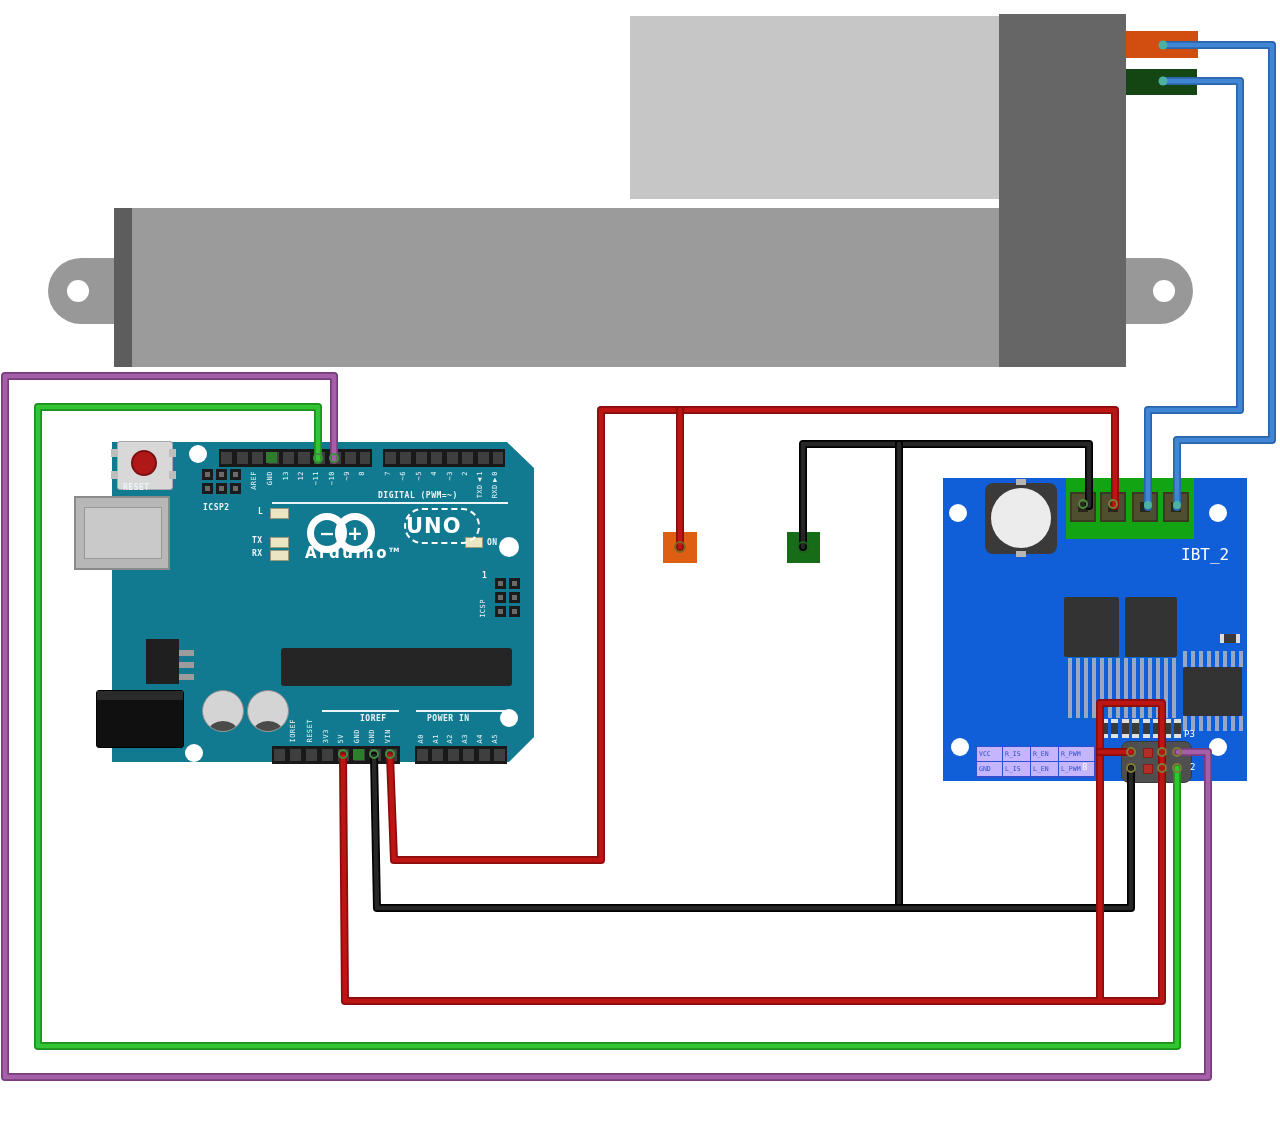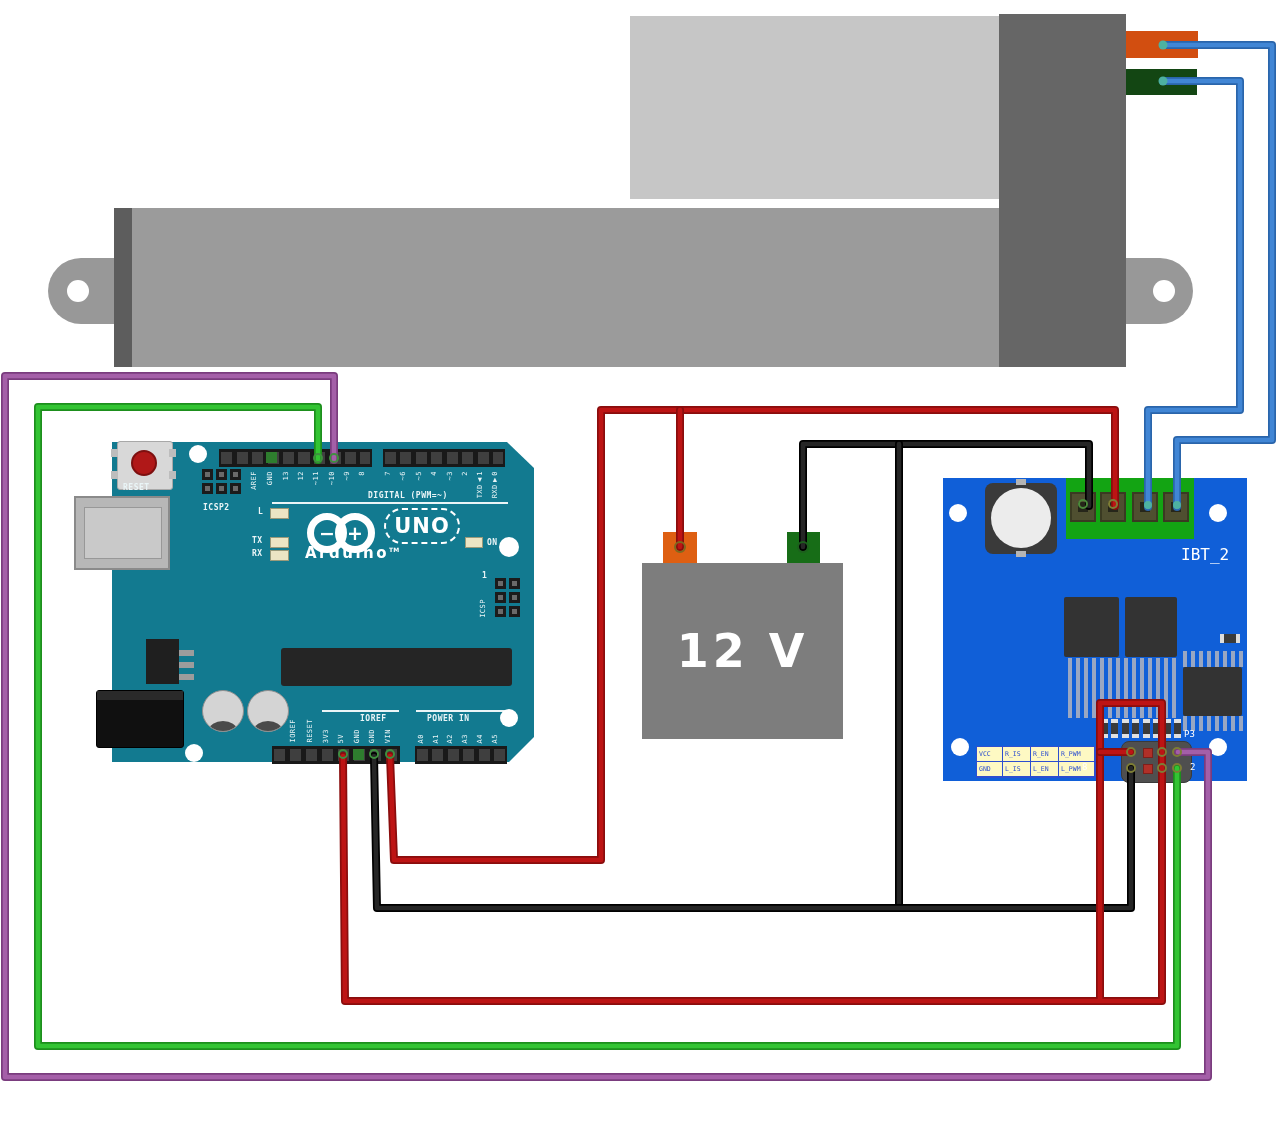--- a/index.html
+++ b/index.html
@@ -18,21 +18,21 @@
       background:repeating-linear-gradient(90deg,#3f3f3f 0 11px,#191919 11px 15.5px)}
   .strip.p16::before{background:repeating-linear-gradient(90deg,#3f3f3f 0 11px,#191919 11px 16px)}
   .led{position:absolute;background:#ece5c4;border:1px solid #9a9a7a}
   .icspgrid{position:absolute;display:grid;gap:3px}
   .pp{width:11px;height:11px;background:#1b1b1b;position:relative}
   .pp::after{content:"";position:absolute;left:3px;top:3px;width:5px;height:5px;background:#6a6a6a}
   .fins{position:absolute;background:repeating-linear-gradient(90deg,#9aa7c2 0 4px,transparent 4px 8px)}
   .smdrow{position:absolute;display:flex;justify-content:space-between}
   .smd{width:7px;height:19px;background:linear-gradient(180deg,#e0e0e0 0 4px,#3a3a3a 4px 15px,#e0e0e0 15px)}
   .tbl{position:absolute;display:grid;grid-template-columns:26px 28px 28px 36px;grid-auto-rows:15px;
-       background:#fef9c3;border:1px solid var(--label-blue);font:6.5px "DejaVu Sans Mono",monospace;color:var(--label-blue)}
+       background:#c4b5fd;border:1px solid var(--label-blue);font:6.5px "DejaVu Sans Mono",monospace;color:var(--label-blue)}
   .tc{border-right:1px solid var(--label-blue);border-bottom:1px solid var(--label-blue);
       display:flex;align-items:center;padding-left:2px;white-space:nowrap}
   .we{fill:none;stroke-width:8;stroke-linecap:round;stroke-linejoin:round}
   .wc{fill:none;stroke-width:4.6;stroke-linecap:round;stroke-linejoin:round}
   .logo-c{position:absolute;width:40px;height:40px;border:7px solid #fff;border-radius:50%;
           box-sizing:border-box;display:flex;align-items:center;justify-content:center;
           color:#fff;font-weight:bold;font-size:19px;line-height:1}
   .scr{position:absolute;width:26px;height:30px;background:#4f4f30;border:2px solid #3a3a22;box-sizing:border-box}
   .scr::after{content:"";position:absolute;left:6px;top:8px;width:10px;height:10px;background:#26261a}
 </style>
@@ -49,24 +49,20 @@
   </div>
   <div class="a" style="left:630px;top:16px;width:369px;height:183px;background:var(--act-light)"></div>
   <div class="a" style="left:114px;top:208px;width:885px;height:159px;background:var(--act-mid)"></div>
   <div class="a" style="left:114px;top:208px;width:18px;height:159px;background:var(--act-cap)"></div>
   <div class="a" style="left:999px;top:14px;width:127px;height:353px;background:var(--act-dark)"></div>
   <div class="a" style="left:1126px;top:31px;width:72px;height:27px;background:var(--conn-orange)"></div>
   <div class="a" style="left:1126px;top:69px;width:71px;height:26px;background:var(--conn-green)"></div>
 
   <div class="a" style="left:663px;top:532px;width:34px;height:31px;background:var(--batt-orange)"></div>
   <div class="a" style="left:787px;top:532px;width:33px;height:31px;background:var(--batt-green)"></div>
-  <div class="a" style="left:642px;top:563px;width:201px;height:176px;background:var(--battery-gray);
-              display:flex;align-items:center;justify-content:center">
-    <span style="color:#fff;font-weight:bold;font-size:46px;letter-spacing:4px">12 V</span>
-  </div>
 
   <div class="a" style="left:112px;top:442px;width:423px;height:321px;background:var(--arduino-teal);
               clip-path:polygon(0 0,395px 0,422px 26px,422px 295px,397px 320px,0 320px)"></div>
 
   <div class="a" style="left:74px;top:496px;width:96px;height:74px;background:#b7b7b7;border:2px solid #8a8a8a;box-sizing:border-box">
     <div class="a" style="left:8px;top:9px;width:76px;height:50px;background:#c9c9c9;border:1px solid #989898"></div>
   </div>
 
   <div class="a" style="left:96px;top:690px;width:86px;height:56px;background:#101010;border:1px solid #000;border-radius:3px">
     <div class="a" style="left:0;top:0;width:86px;height:9px;background:#2a2a2a"></div>
@@ -93,21 +89,21 @@
   <span class="vl" style="left:344px;top:471px">~9</span>
   <span class="vl" style="left:359px;top:471px">8</span>
   <span class="vl" style="left:385px;top:471px">7</span>
   <span class="vl" style="left:400px;top:471px">~6</span>
   <span class="vl" style="left:416px;top:471px">~5</span>
   <span class="vl" style="left:431px;top:471px">4</span>
   <span class="vl" style="left:447px;top:471px">~3</span>
   <span class="vl" style="left:462px;top:471px">2</span>
   <span class="vl" style="left:477px;top:471px">TXD▲1</span>
   <span class="vl" style="left:492px;top:471px">RXD▼0</span>
-  <span class="cap8" style="left:368px;top:491px">DIGITAL (PWM=~)</span>
+  <span class="cap8" style="left:378px;top:491px">DIGITAL (PWM=~)</span>
   <div class="wline" style="left:272px;top:502px;width:236px"></div>
 
   <div class="icspgrid" style="left:202px;top:469px;grid-template-columns:repeat(3,11px)">
     <div class="pp"></div>
       <div class="pp"></div>
       <div class="pp"></div>
     <div class="pp"></div>
       <div class="pp"></div>
       <div class="pp"></div>
   </div>
@@ -121,22 +117,22 @@
   <div class="led" style="left:270px;top:550px;width:17px;height:9px"></div>
   <div class="led" style="left:465px;top:537px;width:16px;height:9px"></div>
   <span class="cap8" style="left:487px;top:538px">ON</span>
 
   <div class="logo-c" style="left:307px;top:513px">
     <span>−</span>
   </div>
   <div class="logo-c" style="left:335px;top:513px">
     <span>+</span>
   </div>
-  <div class="a" style="left:384px;top:508px;width:76px;height:36px;border:2px dashed #fff;border-radius:18px;box-sizing:border-box;
-              display:flex;align-items:center;justify-content:center">
+  <div class="a" style="left:404px;top:508px;width:76px;height:36px;border:2px dashed #fff;border-radius:18px;box-sizing:border-box;
+              display:flex;align-items:center;">
     <span style="color:#fff;font-weight:bold;font-size:21px;letter-spacing:1px">UNO</span>
   </div>
   <div class="a" style="left:305px;top:544px;color:#fff;font-weight:bold;font-size:15px;letter-spacing:2.5px">
     <span>Arduino</span><sup style="font-size:6px;letter-spacing:0">TM</sup>
   </div>
 
   <span class="cap8" style="left:482px;top:571px">1</span>
   <div class="icspgrid" style="left:495px;top:578px;grid-template-columns:repeat(2,11px)">
     <div class="pp"></div>
       <div class="pp"></div>

